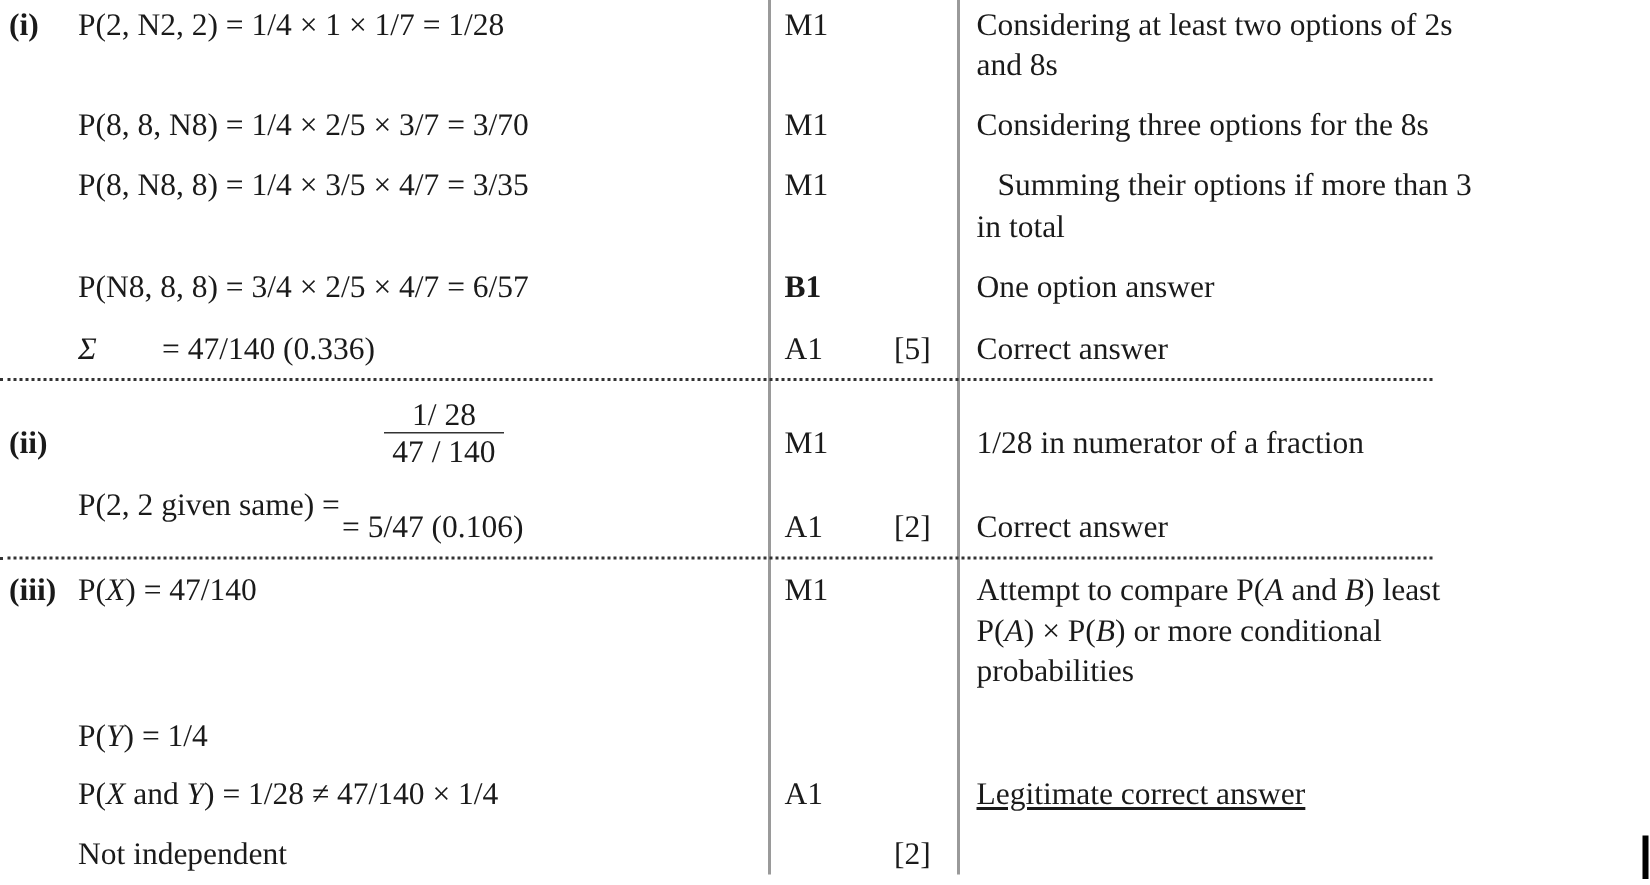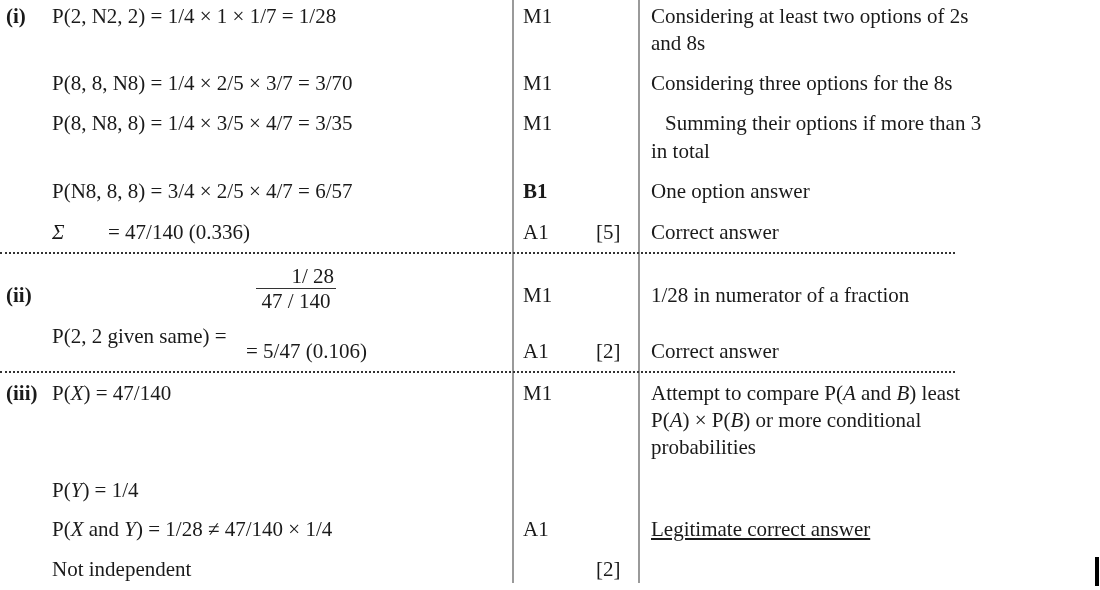--- a/index.html
+++ b/index.html
@@ -3,21 +3,21 @@
   <meta charset="utf-8">
   <style>
     html, body { margin:0; padding:0; background:#ffffff; }
     body { width:1100px; height:590px; position:relative; overflow:hidden;
            font-family:"Liberation Serif", "DejaVu Serif", serif; color:#1a1a1a; font-size:21px; }
     .abs { position:absolute; white-space:nowrap; line-height:26px; }
     .vline { position:absolute; width:1.5px; background:#9a9a9a; }
     .dotline { position:absolute; left:0; width:955px; height:0; border-top:2.5px dotted #333; }
     .part { font-weight:bold; }
     .frac { position:absolute; text-align:center; line-height:24px; }
-    .frac .num { display:block; padding:0 2px; border-bottom:1.5px solid #333;text-align:right; }
+    .frac .num { display:block; padding:0 2px; border-bottom:1.5px solid #333; }
     .frac .den { display:block; }
     i { font-style:italic; }
     .cursor { position:absolute; left:1095px; top:557px; width:4px; height:29px; background:#000; }
   </style>
 </head>
 <body>
 
 <div>
 
   <div class="vline" style="left:512px; top:0; height:583px;"></div>
@@ -48,21 +48,21 @@
   <span class="abs" style="left:651px; top:138px;">in total</span>
   <span class="abs" style="left:651px; top:178px;">One option answer</span>
   <span class="abs" style="left:651px; top:219px;">Correct answer</span>
 
   <span class="abs part" style="left:6px; top:282px;">(ii)</span>
   <span class="abs" style="left:52px; top:282px;margin-top:41px;">P(2, 2 given same) =</span>
   <div class="frac" style="left:256px; top:264px; width:80px;">
     <span class="num">1/ 28</span>
     <span class="den">47 / 140</span>
   </div>
-  <span class="abs" style="left:228px; top:338px;margin-left:18px;">= 5/47 (0.106)</span>
+  <span class="abs" style="left:228px; top:338px;">= 5/47 (0.106)</span>
 
   <span class="abs" style="left:523px; top:282px;">M1</span>
   <span class="abs" style="left:523px; top:338px;">A1</span>
   <span class="abs" style="left:596px; top:338px;">[2]</span>
 
   <span class="abs" style="left:651px; top:282px;">1/28 in numerator of a fraction</span>
   <span class="abs" style="left:651px; top:338px;">Correct answer</span>
 
   <span class="abs part" style="left:6px; top:380px;">(iii)</span>
   <span class="abs" style="left:52px; top:380px;"><span>P(</span><i>X</i><span>) = 47/140</span></span>

